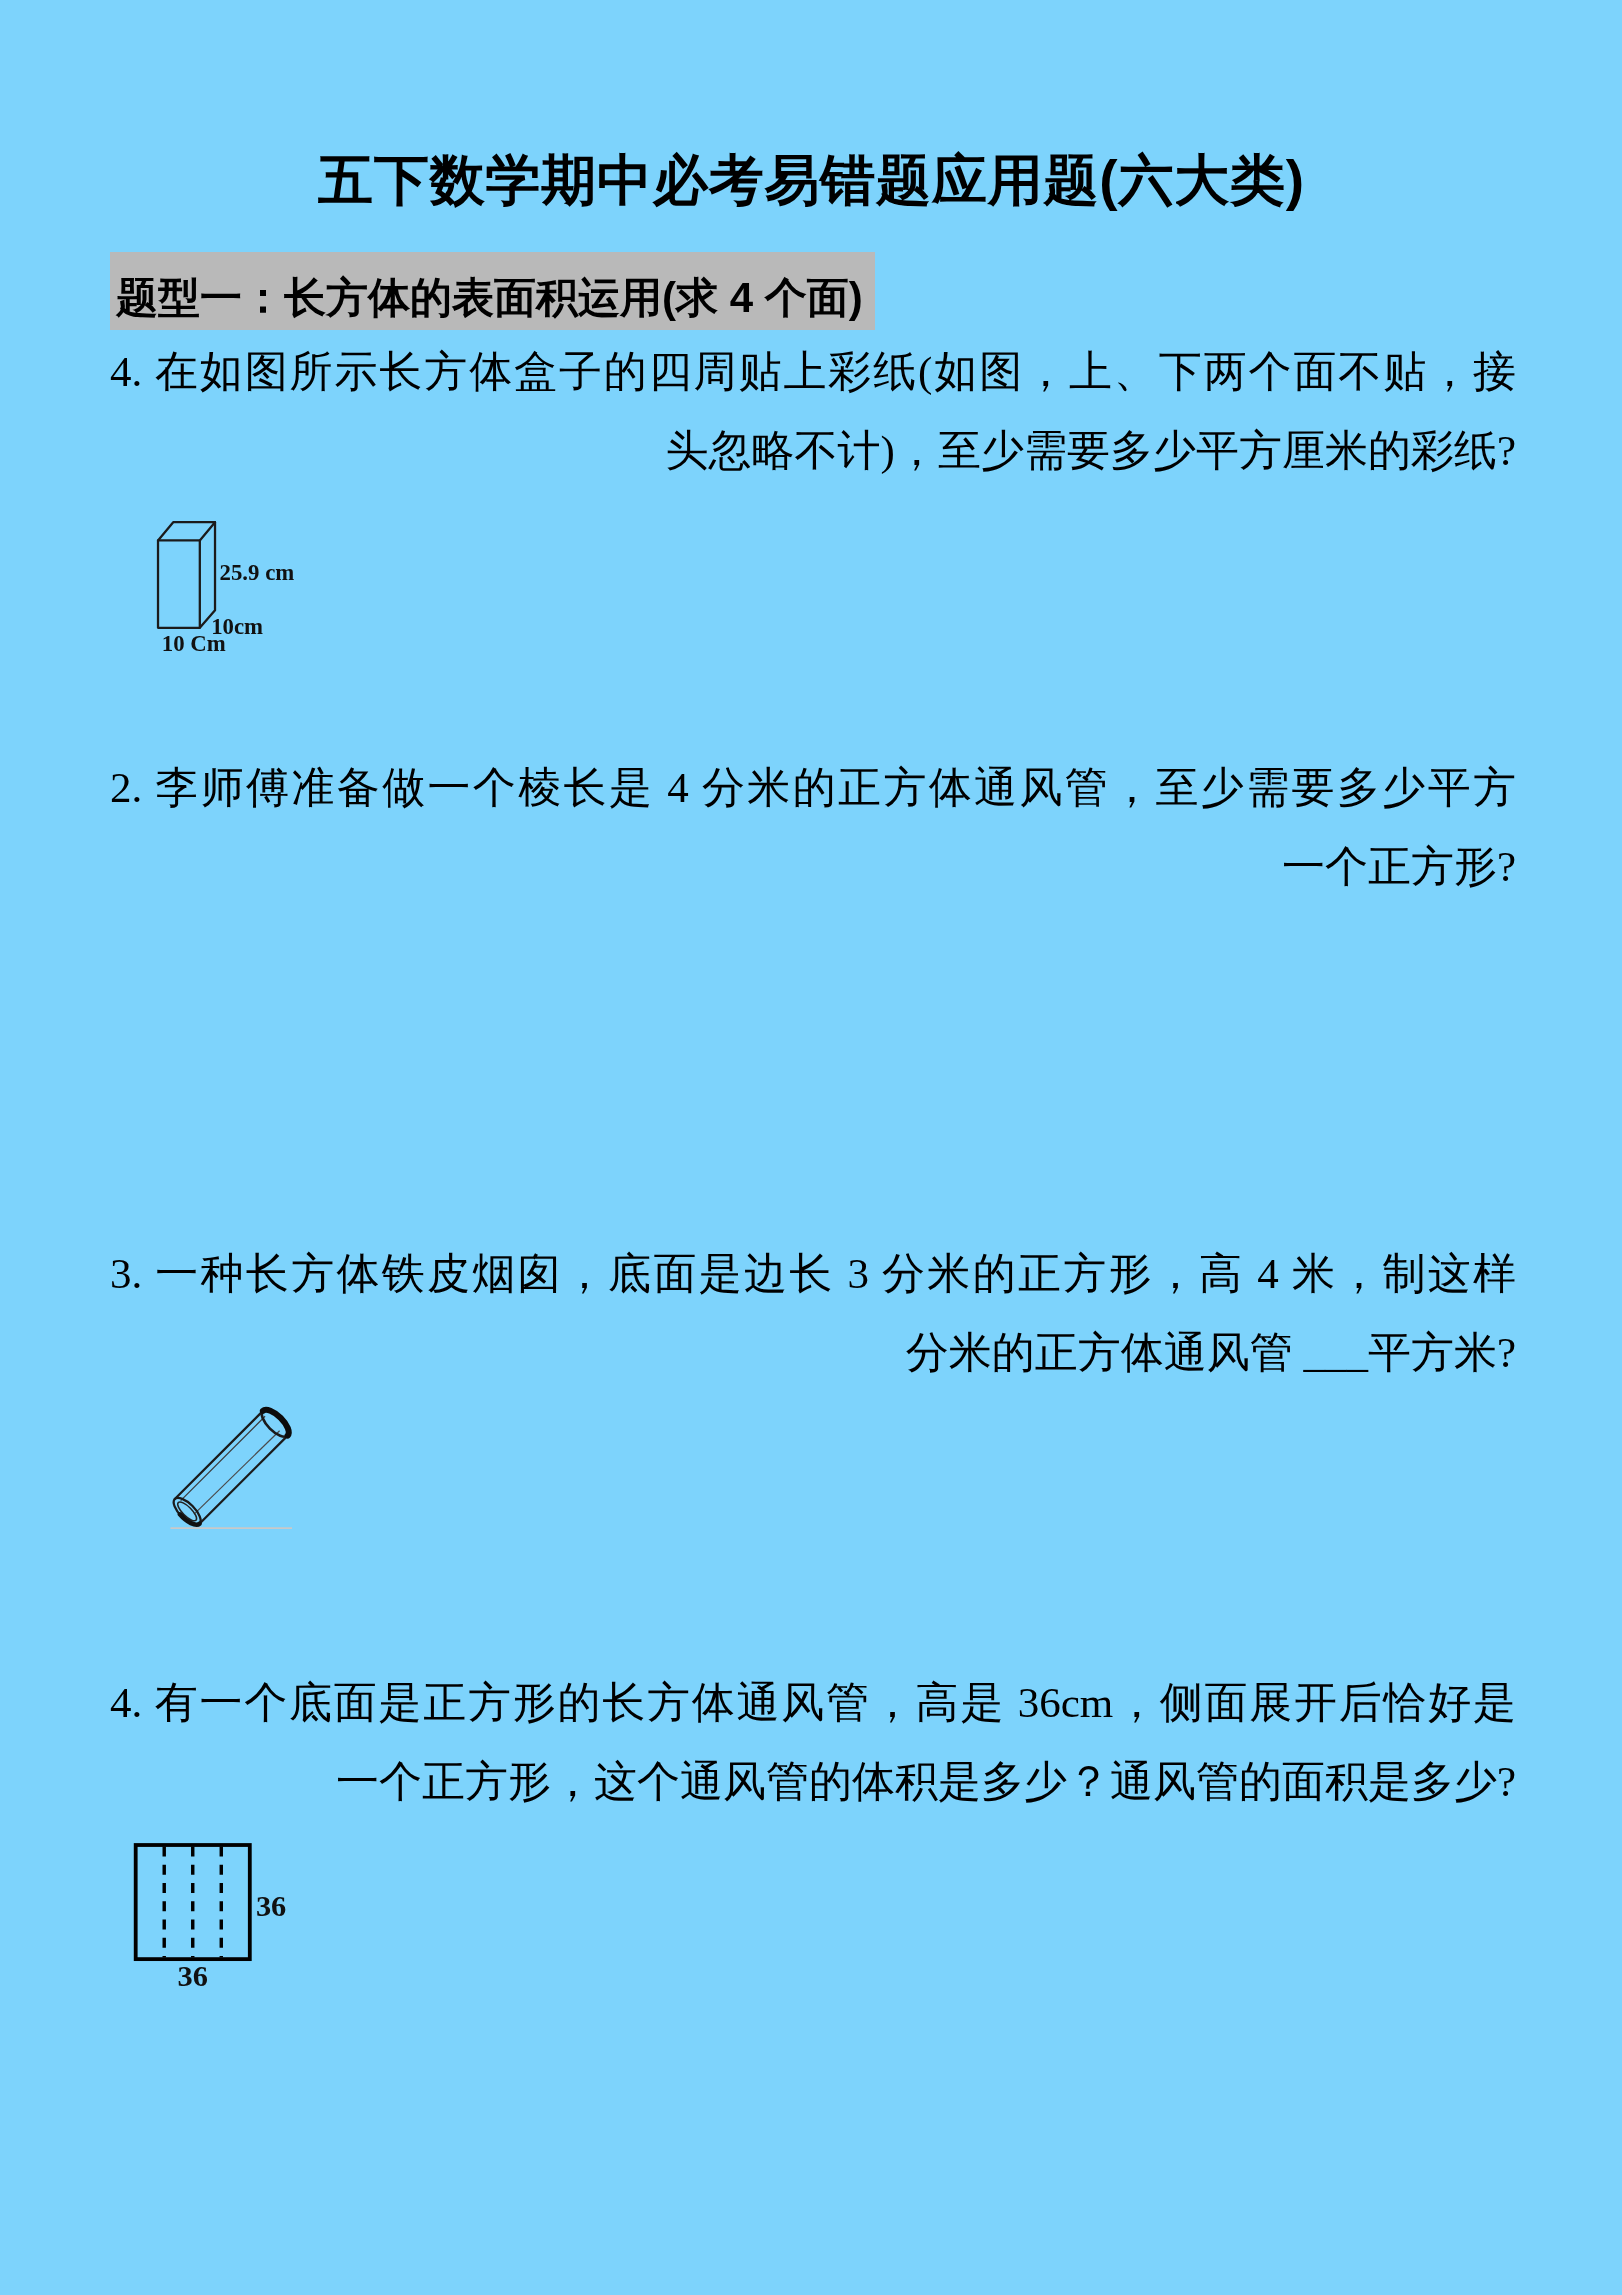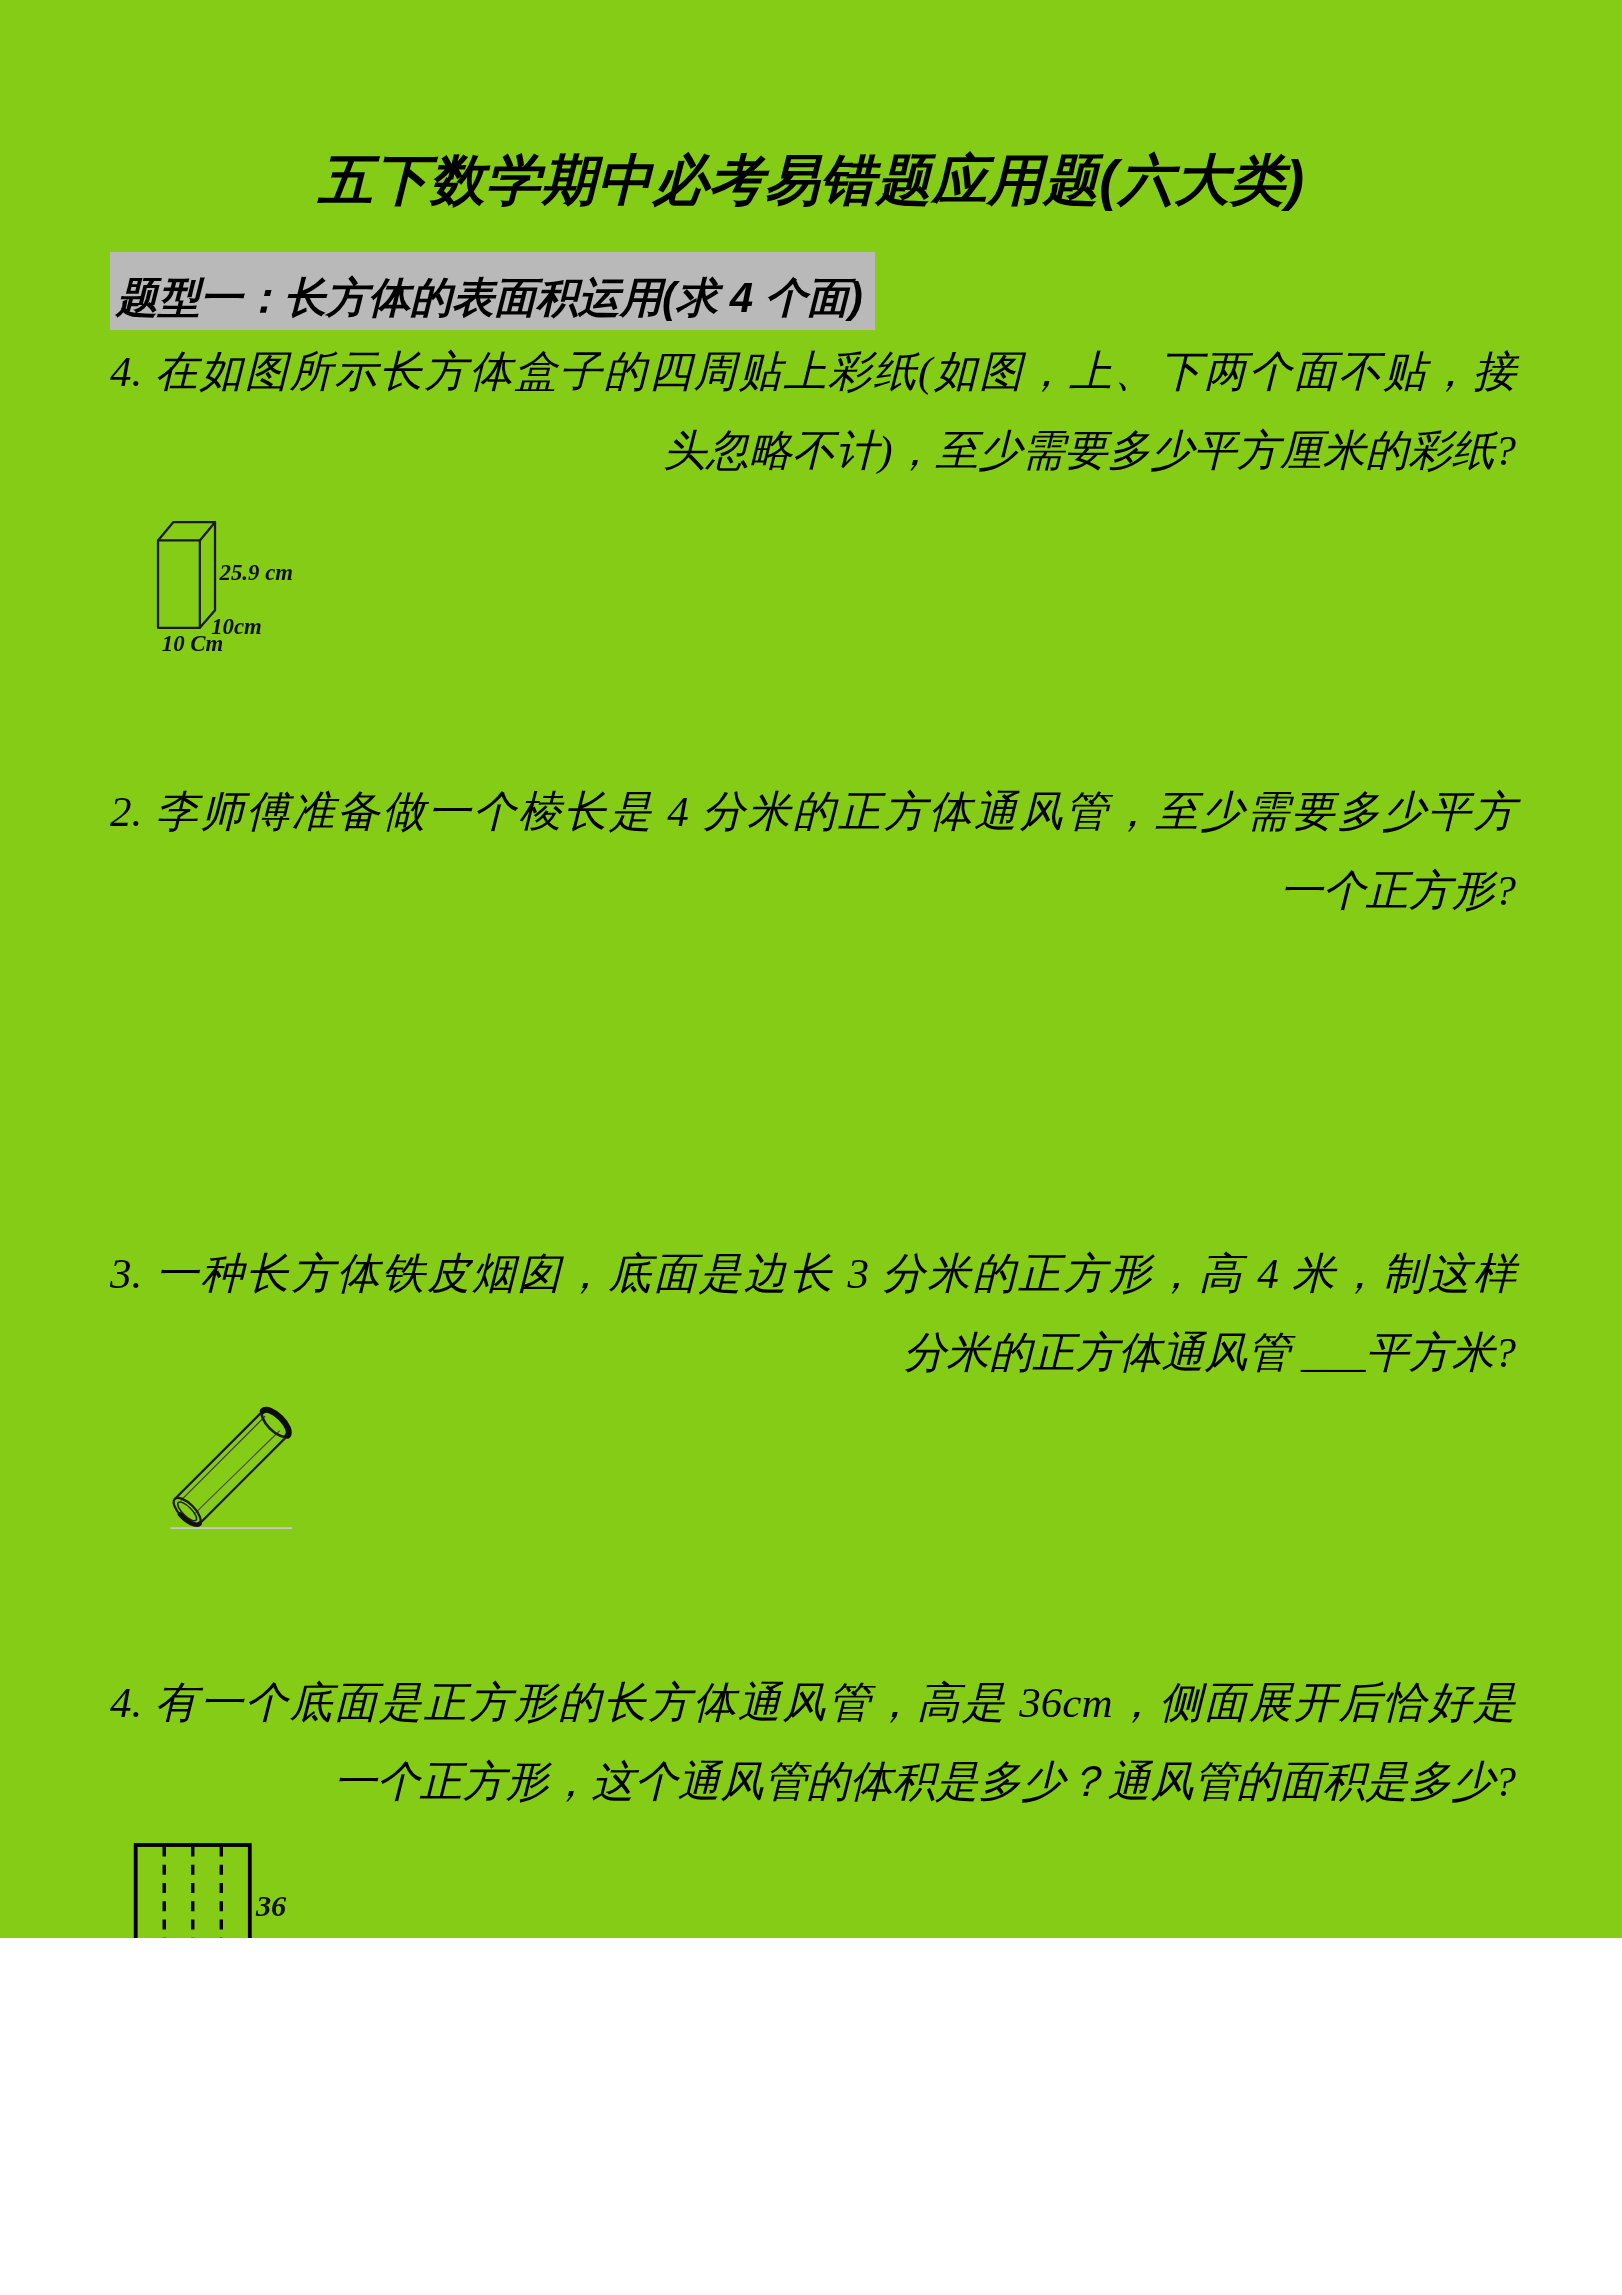--- a/index.html
+++ b/index.html
@@ -1,25 +1,24 @@
 <!DOCTYPE html>
 <html lang="zh" style="font-size:12px"><head>
 <meta charset="utf-8">
 <style>
   * { margin: 0; padding: 0; box-sizing: border-box; }
   html, body { background: #ffffff; }
   .page {
     position: relative;
     width: 1623px;
-    height: 1938px;
-    background: #84cc16;
+    height: 2295px;
+    background: #7dd3fc;
     color: #000000;
     font-family: "Liberation Serif", "DejaVu Serif", serif;
     overflow: hidden;
-    font-style: italic;
   }
   .title {
     position: absolute;
     top: 146px;
     left: 0;
     width: 100%;
     text-align: center;
     font-family: "Liberation Sans", "DejaVu Sans", sans-serif;
     font-weight: 900;
     font-size: 55px;
@@ -86,21 +85,21 @@
 
   <svg class="fig" style="left:145px; top:510px" width="213" height="152" viewBox="0 0 280 200">
     <path class="stroke" d="M17,40 H72 V155 H17 Z"></path>
     <path class="stroke" d="M17,40 L37,16 H92 L72,40"></path>
     <path class="stroke" d="M92,16 V132 L72,155"></path>
     <text class="dim-label" x="98" y="92">25.9 cm</text>
     <text class="dim-label" x="87" y="163">10cm</text>
     <text class="dim-label" x="22" y="186">10 Cm</text>
   </svg>
 
-  <div class="problem" style="top:772px">
+  <div class="problem" style="top:748px">
     <div class="line fill">2. 李师傅准备做一个棱长是 4 分米的正方体通风管，至少需要多少平方</div>
     <div class="line">一个正方形?</div>
   </div>
 
   <div class="problem" style="top:1234px">
     <div class="line fill">3. 一种长方体铁皮烟囱，底面是边长 3 分米的正方形，高 4 米，制这样</div>
     <div class="line">分米的正方体通风管 ___平方米?</div>
   </div>
 
   <svg class="fig" style="left:161px; top:1405px" width="145" height="133" viewBox="0 0 190 175">

